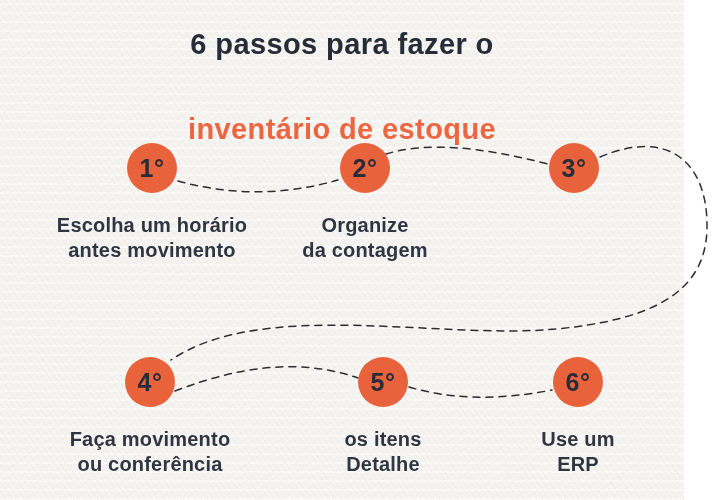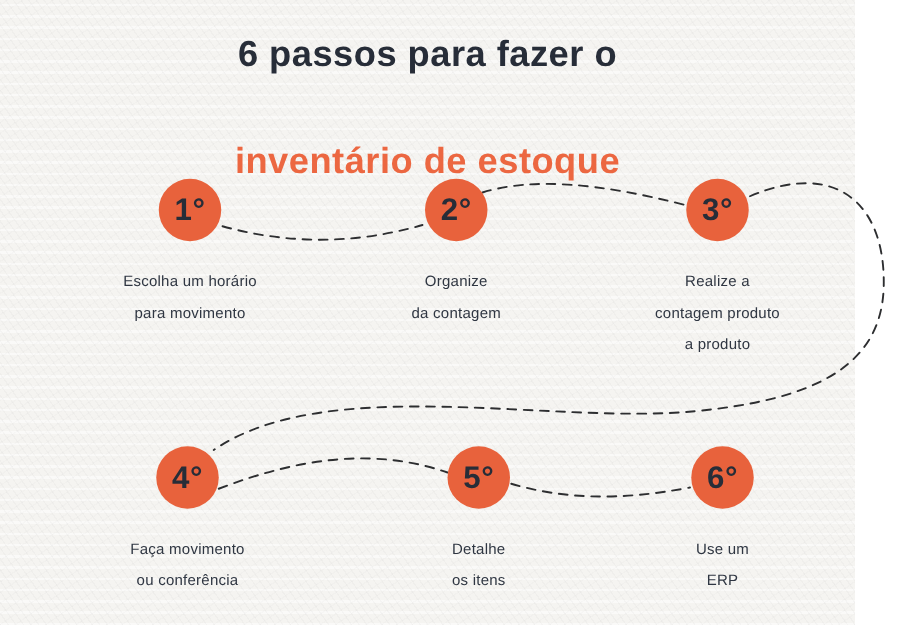--- a/index.html
+++ b/index.html
@@ -59,25 +59,25 @@
     justify-content: center;
   }
   .badge .num {
     font-weight: bold;
     font-size: 25px;
     color: #272d38;
     letter-spacing: 0.5px;
   }
   .caption {
     margin-top: 20px;
-    font-size: 12px;
+    font-size: 20px;
     line-height: 25px;
     color: #2f3642;
     letter-spacing: 0.2px;
-    font-weight: 400;
+    font-weight: 700;
   }
   .caption .line { display: block; }
 
   
   .step1 { left: 42px;  top: 143px; }
   .step2 { left: 255px; top: 143px; }
   .step3 { left: 464px; top: 143px; }
   .step4 { left: 40px;  top: 357px; }
   .step5 { left: 273px; top: 357px; }
   .step6 { left: 468px; top: 357px; }
@@ -99,62 +99,57 @@
     <path d="M 175 391 C 240 366 300 358 358 378"></path>
     <path d="M 409 387 C 450 399 495 401 552 390"></path>
   </svg>
 
   <div class="step step1">
     <div class="badge">
       <span class="num">1°</span>
     </div>
     <div class="caption">
       <span class="line">Escolha um horário</span>
-      <span class="line">para movimento</span>
+      <span class="line">antes movimento</span>
     </div>
   </div>
 
   <div class="step step2">
     <div class="badge">
       <span class="num">2°</span>
     </div>
     <div class="caption">
       <span class="line">Organize</span>
       <span class="line">da contagem</span>
     </div>
   </div>
 
   <div class="step step3">
     <div class="badge">
       <span class="num">3°</span>
-    </div>
-    <div class="caption">
-      <span class="line">Realize a</span>
-      <span class="line">contagem produto</span>
-      <span class="line">a produto</span>
     </div>
   </div>
 
   <div class="step step4">
     <div class="badge">
       <span class="num">4°</span>
     </div>
     <div class="caption">
       <span class="line">Faça movimento</span>
       <span class="line">ou conferência</span>
     </div>
   </div>
 
   <div class="step step5">
     <div class="badge">
       <span class="num">5°</span>
     </div>
     <div class="caption">
+      <span class="line">os itens</span>
       <span class="line">Detalhe</span>
-      <span class="line">os itens</span>
     </div>
   </div>
 
   <div class="step step6">
     <div class="badge">
       <span class="num">6°</span>
     </div>
     <div class="caption">
       <span class="line">Use um</span>
       <span class="line">ERP</span>

